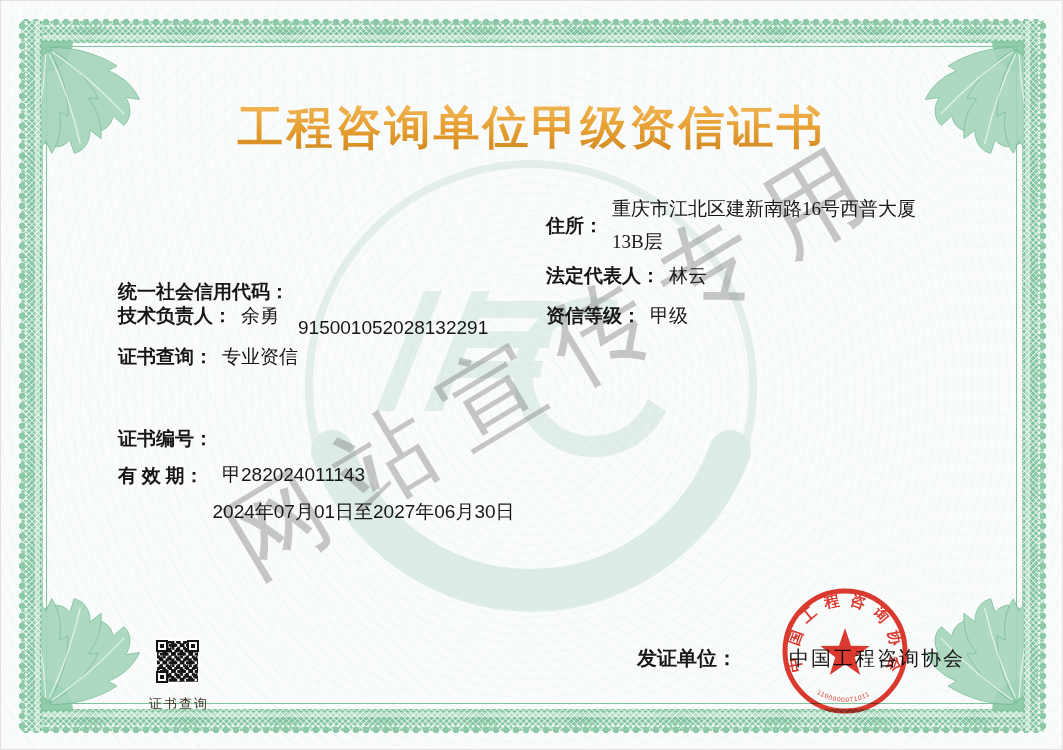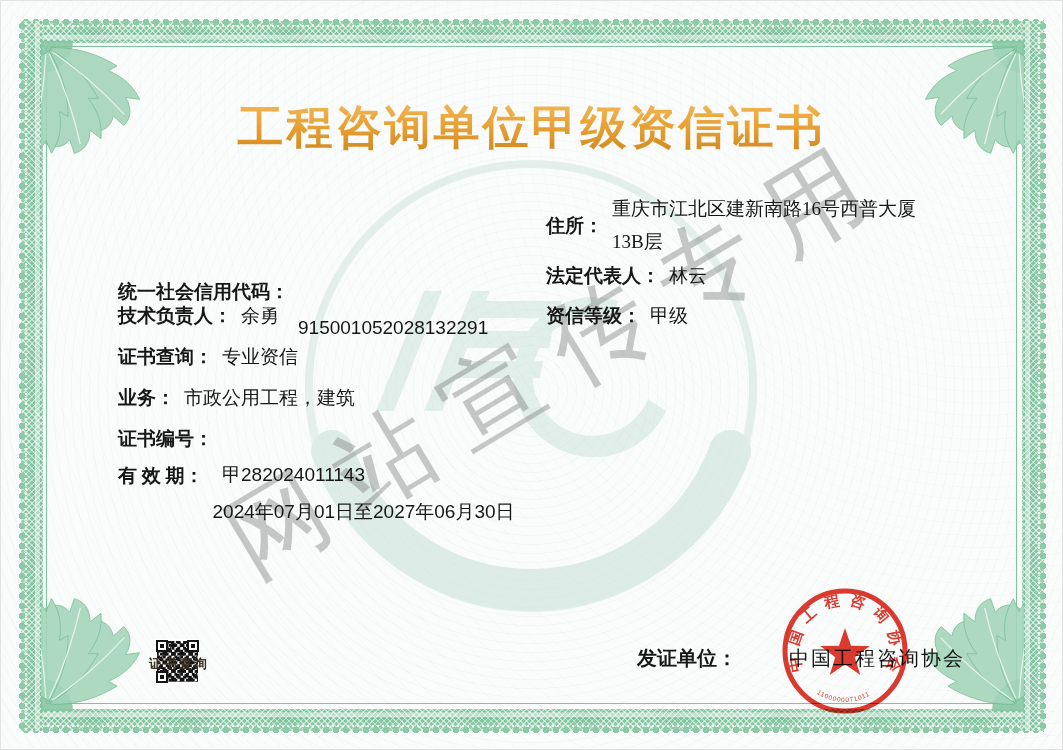--- a/index.html
+++ b/index.html
@@ -67,22 +67,22 @@
   .qr { position:absolute; left:154px; top:638px; width:45px; height:45px; background:#fff; z-index:4; }
   .qr-pattern { position:absolute; inset:2px;
     background-image:
       repeating-conic-gradient(#141414 0 25%, transparent 0 50%),
       repeating-conic-gradient(#141414 0 25%, #fff 0 50%);
     background-size:5.8px 5.8px, 8.6px 8.6px;
     background-position:0 0, 1.7px 2.3px; }
   .qr .f { position:absolute; width:12px; height:12px; border:2.4px solid #141414; background:#fff; box-sizing:border-box; }
   .qr .f::after { content:""; position:absolute; inset:2px; background:#141414; }
   .qr .f.tl { left:1px; top:1px; } .qr .f.tr { right:1px; top:1px; } .qr .f.bl { left:1px; bottom:1px; }
-  .qr-caption { position:absolute; left:143px; top:654px; width:70px; text-align:center; z-index:4;
-    font-size:13px; font-weight:700; letter-spacing:2px; color:#3b3222; }
+  .qr-caption { position:absolute; left:143px; top:694px; width:70px; text-align:center; z-index:4;
+    font-size:13px; font-weight:400; letter-spacing:2px; color:#3b3222; }
   
   .issuer { position:absolute; left:636px; top:644px; z-index:4; font-size:20px; color:#161616; display:flex;gap:32px; }
   .issuer .lbl { font-weight:700; margin-right:20px; white-space:nowrap; }
   .issuer .val { letter-spacing:2px; white-space:nowrap; }
   .seal { position:absolute; left:776px; top:582px; z-index:5; opacity:.9; mix-blend-mode:multiply; }
 </style>
 </head>
 <body>
 
 <div class="page">
@@ -175,24 +175,20 @@
     <span class="lbl">统一社会信用代码：</span>
     <span class="val sans">915001052028132291</span>
   </div>
   <div class="row" style="left:117px;top:302px">
     <span class="lbl">技术负责人：</span>
     <span class="val">余勇</span>
   </div>
   <div class="row" style="left:117px;top:343px">
     <span class="lbl">证书查询：</span>
     <span class="val">专业资信</span>
-  </div>
-  <div class="row" style="left:117px;top:384px">
-    <span class="lbl">业务：</span>
-    <span class="val">市政公用工程，建筑</span>
   </div>
   <div class="row" style="left:117px;top:425px">
     <span class="lbl">证书编号：</span>
     <span class="val sans">甲282024011143</span>
   </div>
   <div class="row" style="left:117px;top:462px">
     <span class="lbl">有 效 期：</span>
     <span class="val sans">2024年07月01日至2027年06月30日</span>
   </div>
 

